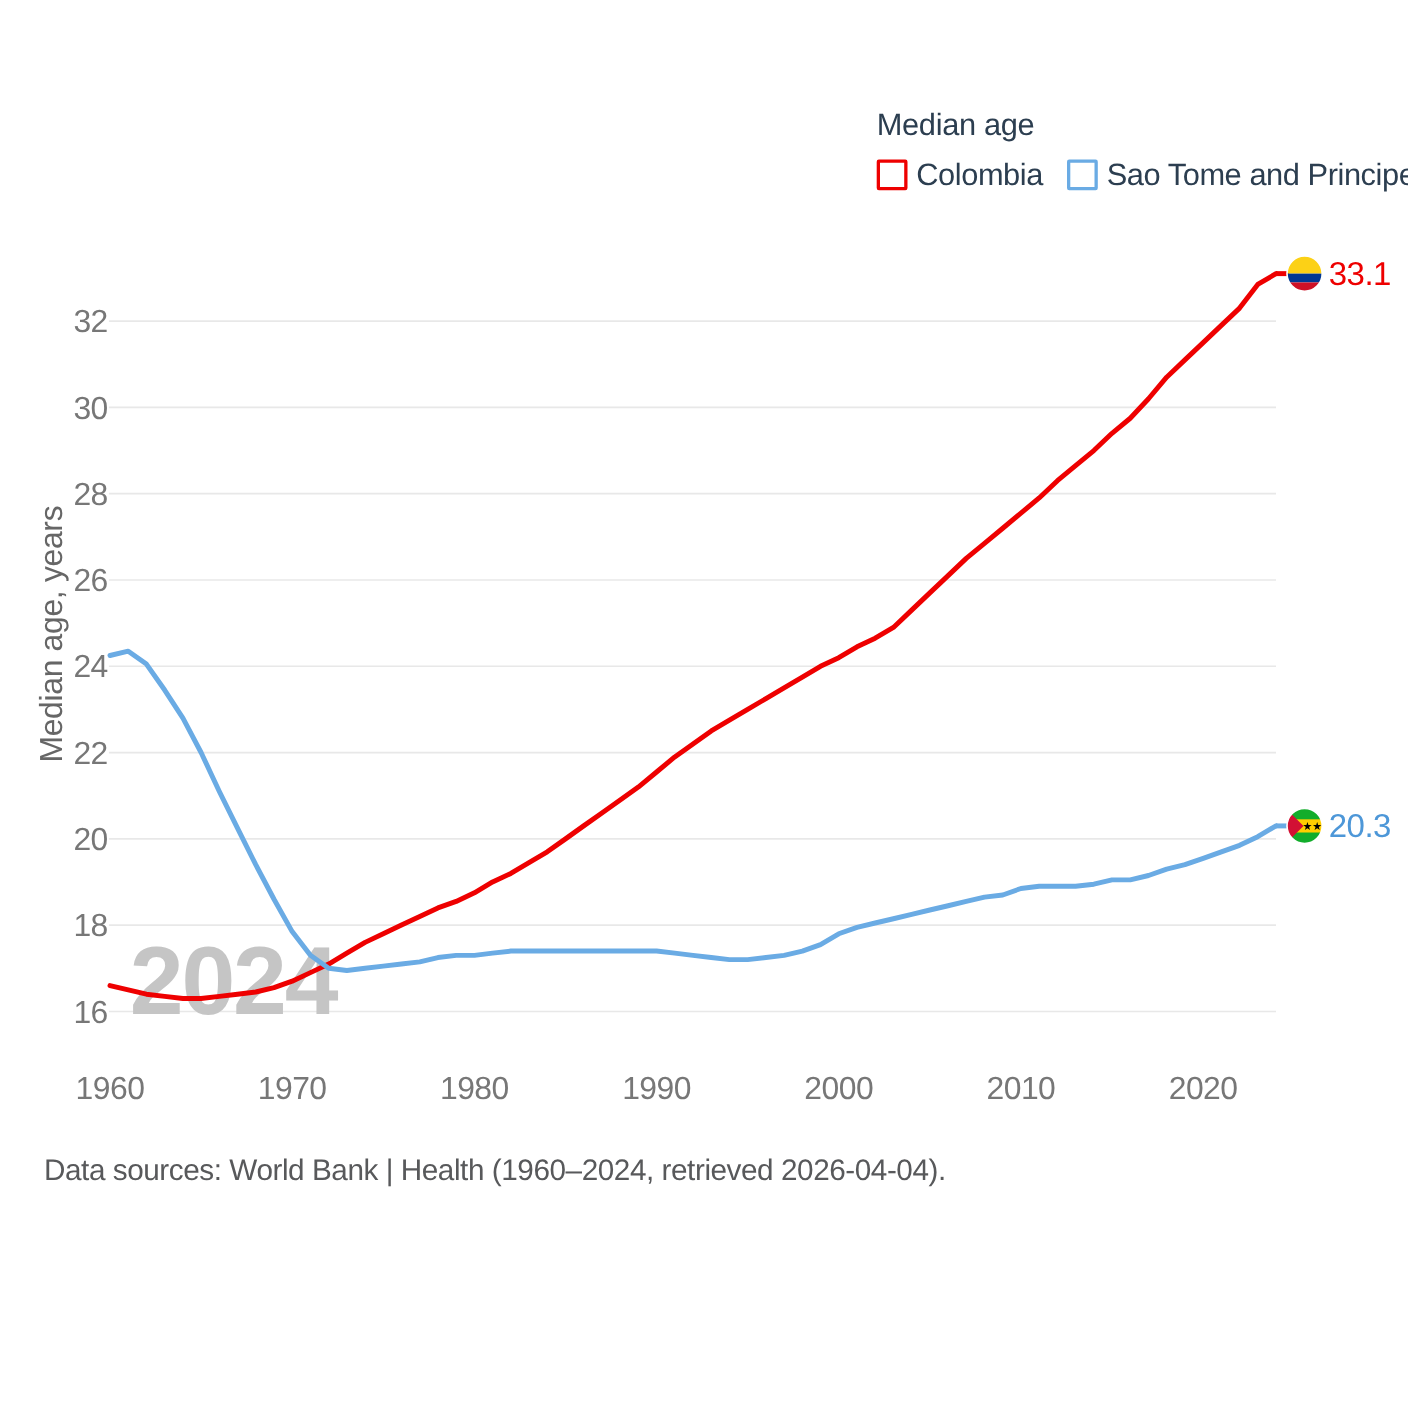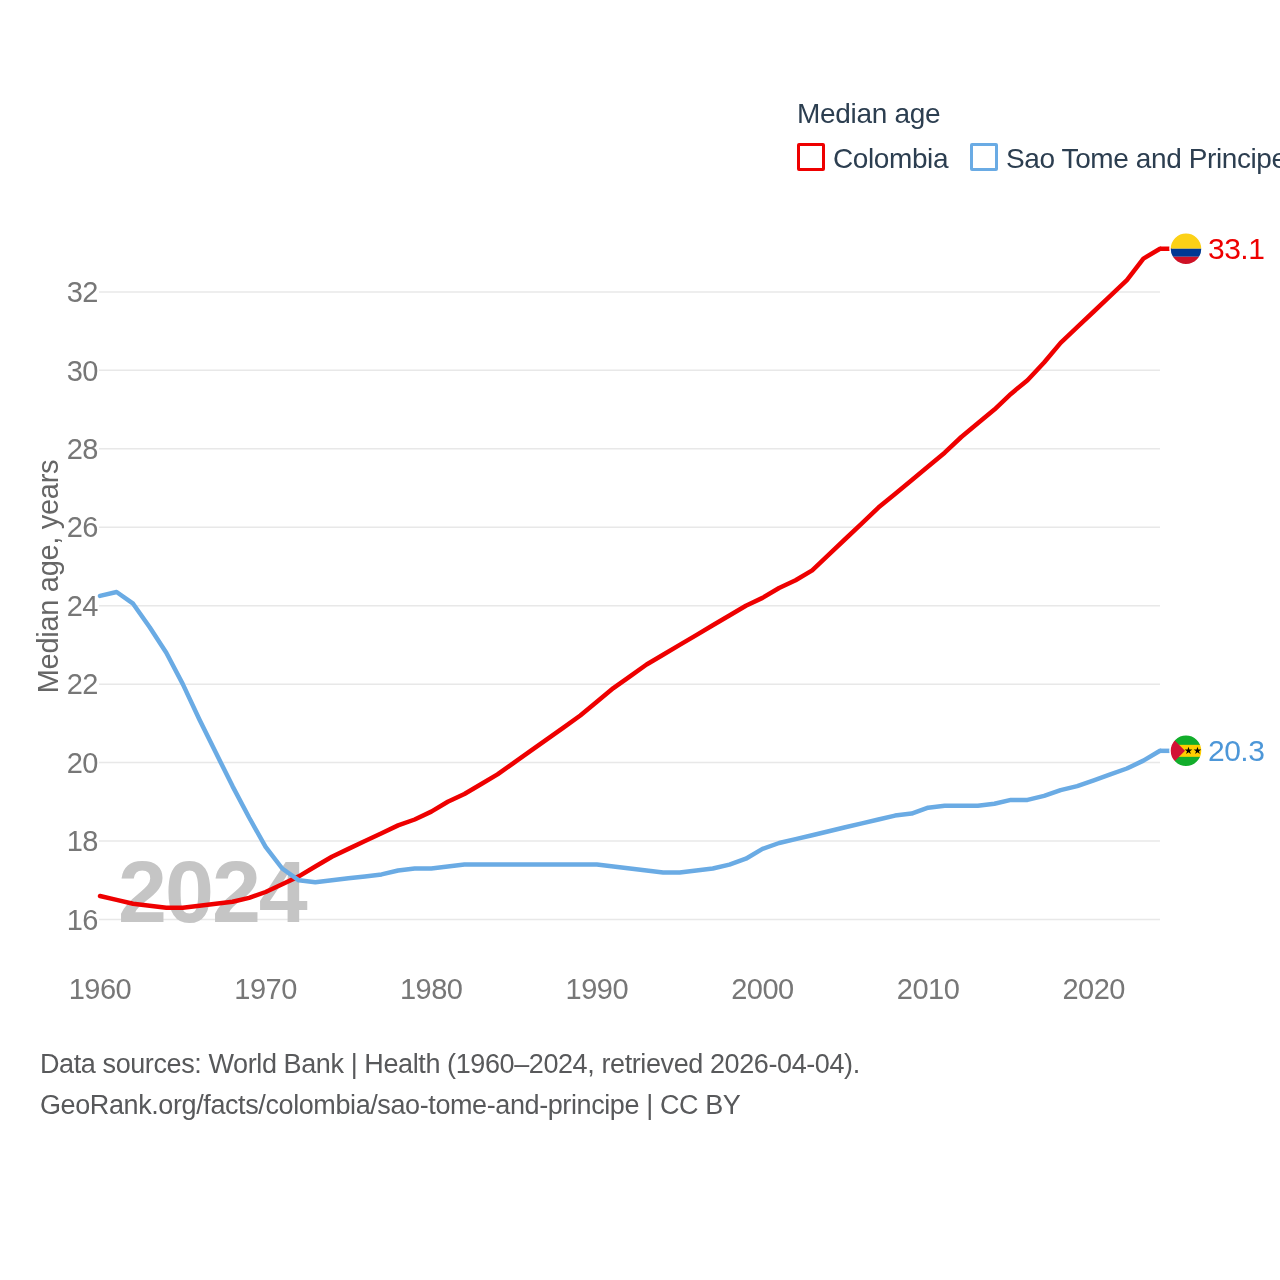--- a/index.html
+++ b/index.html
@@ -1,21 +1,21 @@
 <!DOCTYPE html>
 <html><head>
 <meta charset="utf-8">
 <style>
   html,body{margin:0;padding:0;background:#fff;}
   body{width:1280px;height:1280px;position:relative;overflow:hidden;
        font-family:"Liberation Sans",sans-serif;}
   .legend{position:absolute;left:797px;top:98px;z-index:5;}
   .legend-title{font-size:28px;color:#2c3e50;letter-spacing:-0.3px;margin-bottom:13px;}
   .legend-items{display:flex;align-items:center;}
-  .legend-item{display:flex;align-items:flex-start;margin-right:22px;cursor:pointer;}
+  .legend-item{display:flex;align-items:center;margin-right:22px;cursor:pointer;}
   .legend-item:last-child{margin-right:0;}
   .swatch{width:22px;height:22px;border-radius:2px;background:#fff;margin-right:8px;flex:0 0 auto;}
   .swatch.colombia{border:3px solid #ee0000;}
   .swatch.saotome{border:3px solid #6aabe4;}
   .legend-label{font-size:28px;color:#2c3e50;letter-spacing:-0.4px;white-space:nowrap;}
   .y-axis-title{position:absolute;left:-92px;top:560px;width:280px;text-align:center;
       font-size:29px;color:#666;transform:rotate(-90deg);transform-origin:center center;
       letter-spacing:-0.3px;z-index:2;}
   .footer{position:absolute;left:40px;top:1044px;font-size:27px;color:#58595b;
       letter-spacing:-0.4px;line-height:41px;z-index:2;}
@@ -112,14 +112,13 @@
           <text x="7" y="0" dy="0.33em" text-anchor="middle" font-size="10" fill="#000000">★★</text>
         </g>
         <circle cx="0" cy="0" r="16" fill="none" stroke="#fff" stroke-width="1.5"></circle>
       </g>
       <text x="1208" y="750.8325" dy="0.35em" fill="#4d97d8" class="end-label">20.3</text>
     </g>
 </svg>
 
 <div class="footer">
   <div>Data sources: World Bank | Health (1960–2024, retrieved 2026-04-04).</div>
-  <div>GeoRank.org/facts/colombia/sao-tome-and-principe | CC BY</div>
 </div>
 
 </body></html>

